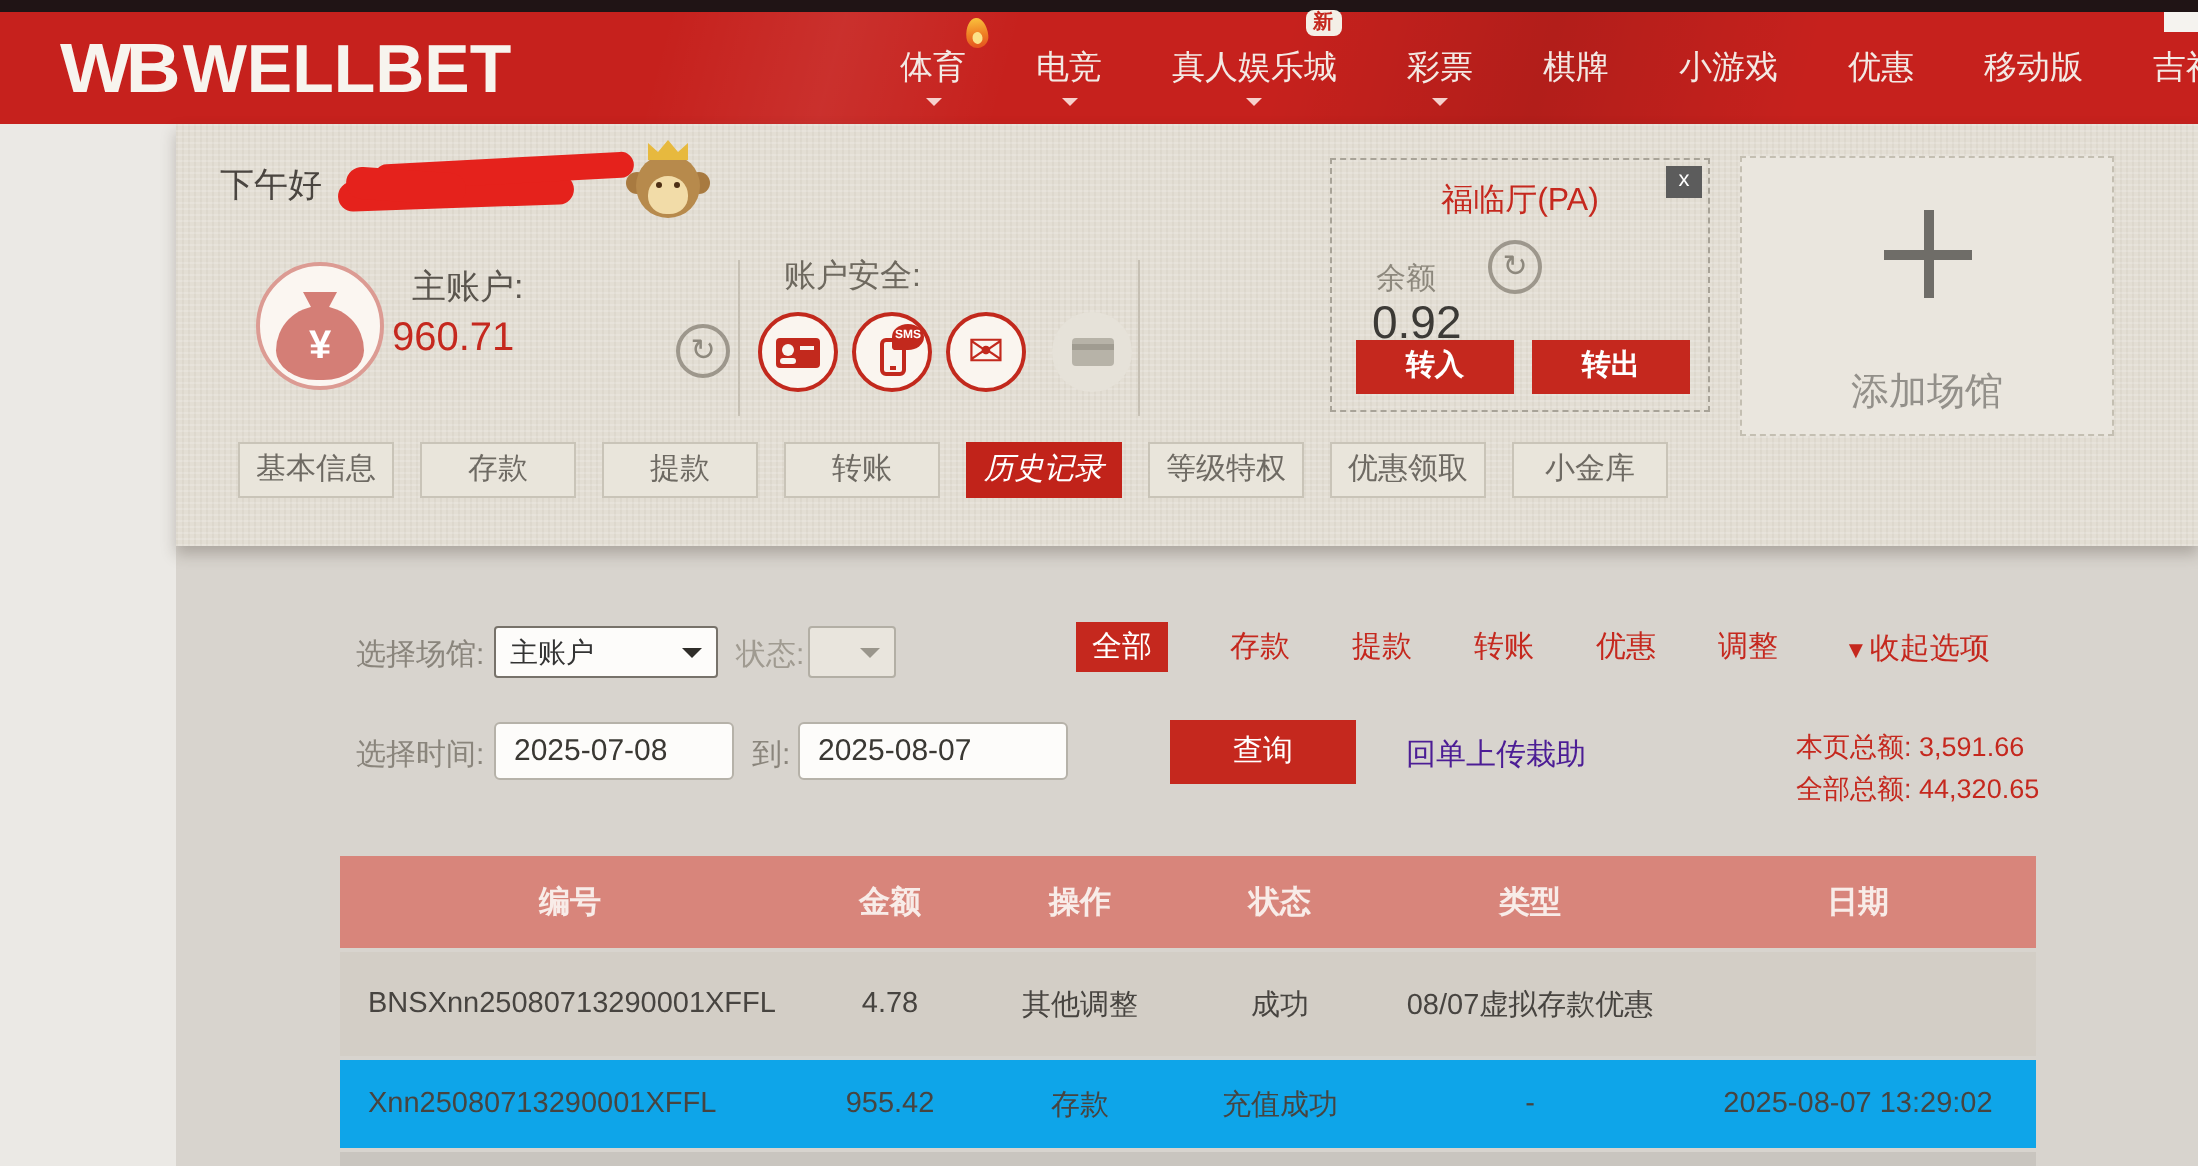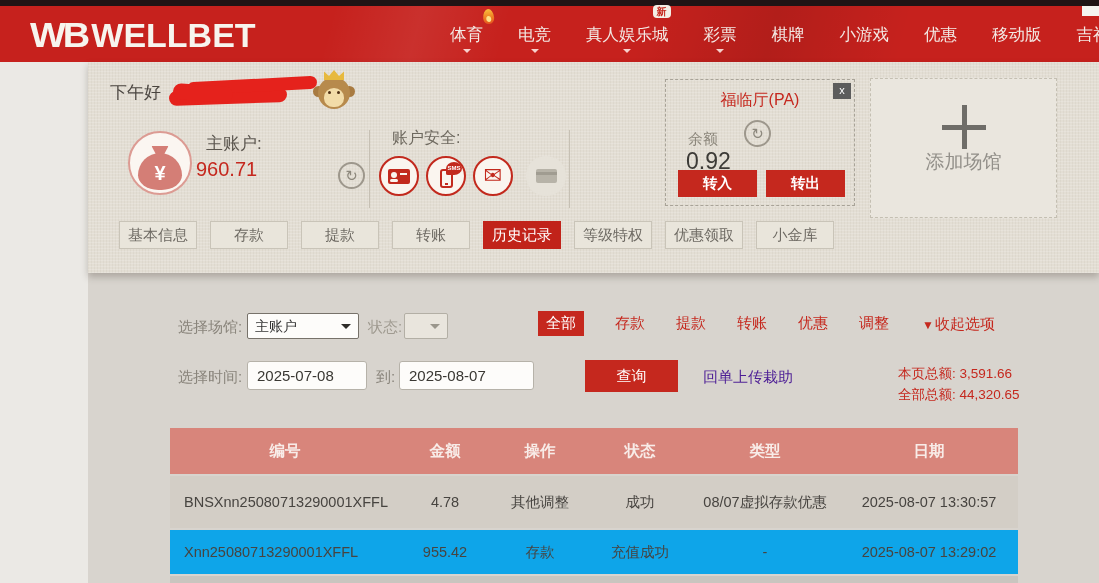--- a/index.html
+++ b/index.html
@@ -92,27 +92,27 @@
   .venue-balance { position:absolute; left:20px; top:68px; font-size:23px; color:#3c3a36; }
   .venue-btns { position:absolute; left:12px; right:9px; bottom:8px; display:flex; gap:9px; }
   .venue-btn { flex:1; height:27px; background:#c5281e; color:#fff; font-size:14.5px; font-weight:bold;
     text-align:center; line-height:27px; cursor:pointer; }
 
   .add-venue { position:absolute; left:782px; top:16px; width:187px; height:140px; border:1px dashed #c4bfb2;
     background:#eae6de; text-align:center; cursor:pointer; }
   .plus-icon { position:relative; width:44px; height:44px; margin:26px auto 0; }
   .plus-icon::before { content:""; position:absolute; left:0; top:20px; width:44px; height:5px; background:#6f6d68; }
   .plus-icon::after { content:""; position:absolute; left:20px; top:0; width:5px; height:44px; background:#6f6d68; }
-  .add-venue-label { font-size:19px; color:#93908a; }
+  .add-venue-label { margin-top:34px; font-size:19px; color:#93908a; }
 
   
   .tabs { position:absolute; left:31px; top:159px; display:flex; gap:13px; }
   .tab { min-width:78px; height:28px; line-height:26px; padding:0 8px; text-align:center; font-size:15px;
     color:#6e6a63; background:#e9e5db; border:1px solid #c9c4b8; cursor:pointer; }
-  .tab.active { background:#c1231a; border-color:#c1231a; color:#fff; }
+  .tab.active { background:#c1231a; border-color:#c1231a; color:#fff;font-style:italic; }
 
   
   .flabel { position:absolute; font-size:15px; color:#8a857c; }
   .selectbox { position:absolute; height:26px; background:#fdfcfa; border:1px solid #77726a; border-radius:2px;
     font-size:14px; color:#333; line-height:24px; padding-left:7px; cursor:pointer; }
   .selectbox .chev { position:absolute; right:7px; top:10px; border:5px solid transparent; border-top-color:#2f2d29; }
   .selectbox.disabled { background:#e9e5dd; border-color:#b3afa5; }
   .selectbox.disabled .chev { border-top-color:#9a968c; }
   .type-tabs { position:absolute; left:538px; top:311px; display:flex; gap:31px; align-items:center; }
   .type-tab { color:#c5281e; font-size:15px; cursor:pointer; }
@@ -309,21 +309,20 @@
       <div class="th c3">状态</div>
       <div class="th c4">类型</div>
       <div class="th c5">日期</div>
     </div>
     <div class="trow r0">
       <div class="td c0">BNSXnn25080713290001XFFL</div>
       <div class="td c1">4.78</div>
       <div class="td c2">其他调整</div>
       <div class="td c3">成功</div>
       <div class="td c4">08/07虚拟存款优惠</div>
-      <div class="td c5">2025-08-07 13:30:57</div>
     </div>
     <div class="trow r1">
       <div class="td c0">Xnn25080713290001XFFL</div>
       <div class="td c1">955.42</div>
       <div class="td c2">存款</div>
       <div class="td c3">充值成功</div>
       <div class="td c4">-</div>
       <div class="td c5">2025-08-07 13:29:02</div>
     </div>
     <div class="tstub"></div>

